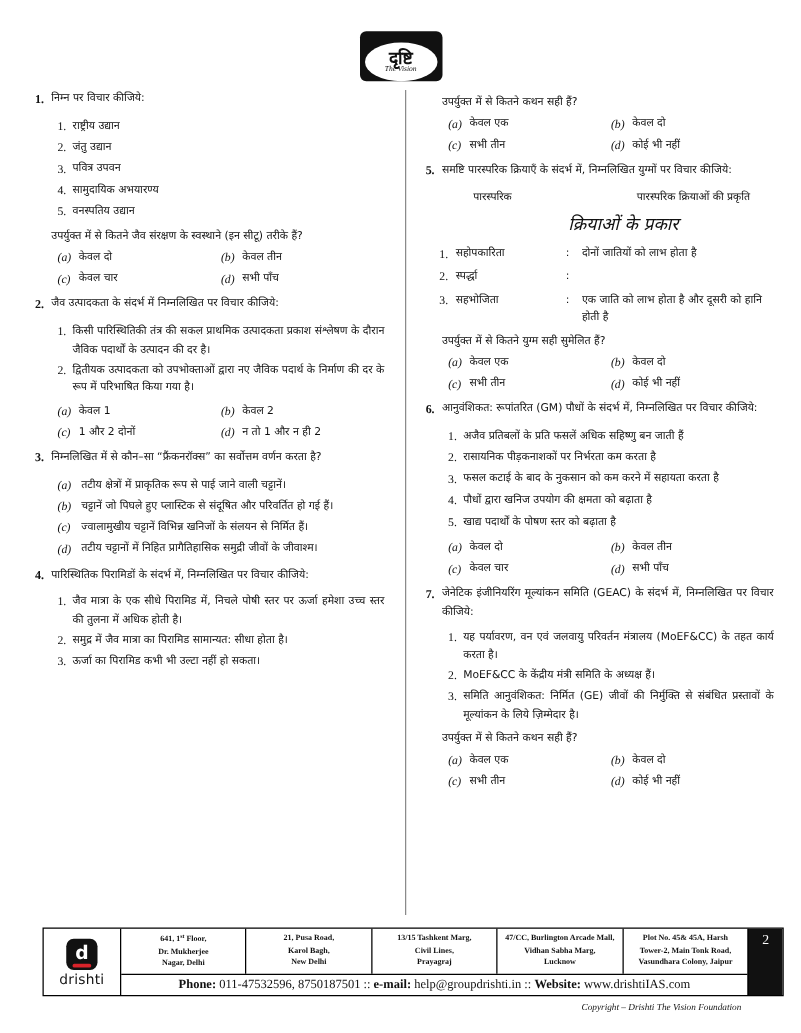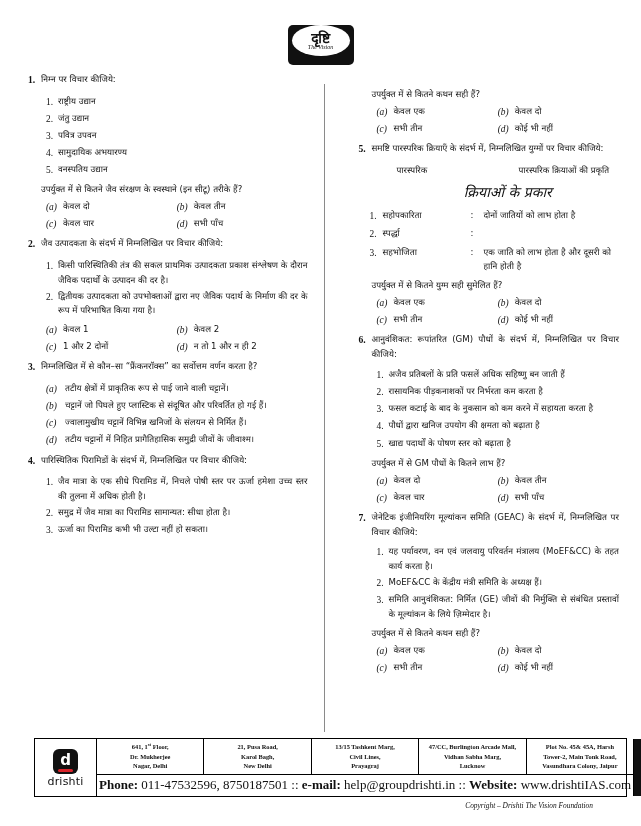--- a/index.html
+++ b/index.html
@@ -30,21 +30,21 @@
     justify-content: center;
     padding-top: 18px;
     box-sizing: border-box;
   }
   .logo-badge {
     width: 66px;
     height: 40px;
     background: #111111;
     border-radius: 5px;
     display: flex;
-    align-items: flex-start;
+    align-items: flex-end;
     justify-content: center;
     position: relative;
   }
   .logo-oval {
     width: 58px;
     height: 31px;
     background: #ffffff;
     border-radius: 50%;
     display: flex;
     flex-direction: column;
@@ -76,23 +76,22 @@
   }
   .col {
     width: 50%;
     box-sizing: border-box;
     font-family: "DejaVu Sans", sans-serif;
     font-size: 8.6px;
     line-height: 1.72;
   }
   .col-left { padding-right: 16px; }
   .col-right {
-    padding-left: 34px;
+    padding-left: 16px;
     border-left: 1px solid #8a8a8a;
-    margin-top: 12px;
   }
 
   
   .q {
     display: flex;
     margin-bottom: 5px;
   }
   .q-num {
     font-weight: bold;
     width: 13px;
@@ -256,21 +255,21 @@
     font-size: 6.4px;
     line-height: 1.5;
     padding: 3px 2px 3px 2px;
   }
   .f-addr:last-child { border-right: none; }
   .f-addr sup { font-size: 4.6px; }
   .f-contact {
     border-top: 1px solid #000000;
     text-align: center;
     font-family: "Liberation Serif", serif;
-    font-size: 13px;
+    font-size: 10px;
     padding: 2px 2px 3px 2px;
     white-space: nowrap;
   }
   .f-contact b { font-weight: bold; }
   .page-num {
     width: 28px;
     flex: 0 0 28px;
     background: #111111;
     color: #ffffff;
     border-left: 1px solid #000000;
@@ -520,21 +519,20 @@
         </div>
         <div class="stmt">
           <div class="stmt-num">4.</div>
           <div class="stmt-txt">पौधों द्वारा खनिज उपयोग की क्षमता को बढ़ाता है</div>
         </div>
         <div class="stmt">
           <div class="stmt-num">5.</div>
           <div class="stmt-txt">खाद्य पदार्थों के पोषण स्तर को बढ़ाता है</div>
         </div>
       </div>
-      <div class="lead">उपर्युक्त में से GM पौधों के कितने लाभ हैं?</div>
       <div class="opts">
         <div class="opt">
           <span class="opt-key">(a)</span>
           <span class="opt-txt">केवल दो</span>
         </div>
         <div class="opt">
           <span class="opt-key">(b)</span>
           <span class="opt-txt">केवल तीन</span>
         </div>
         <div class="opt">

